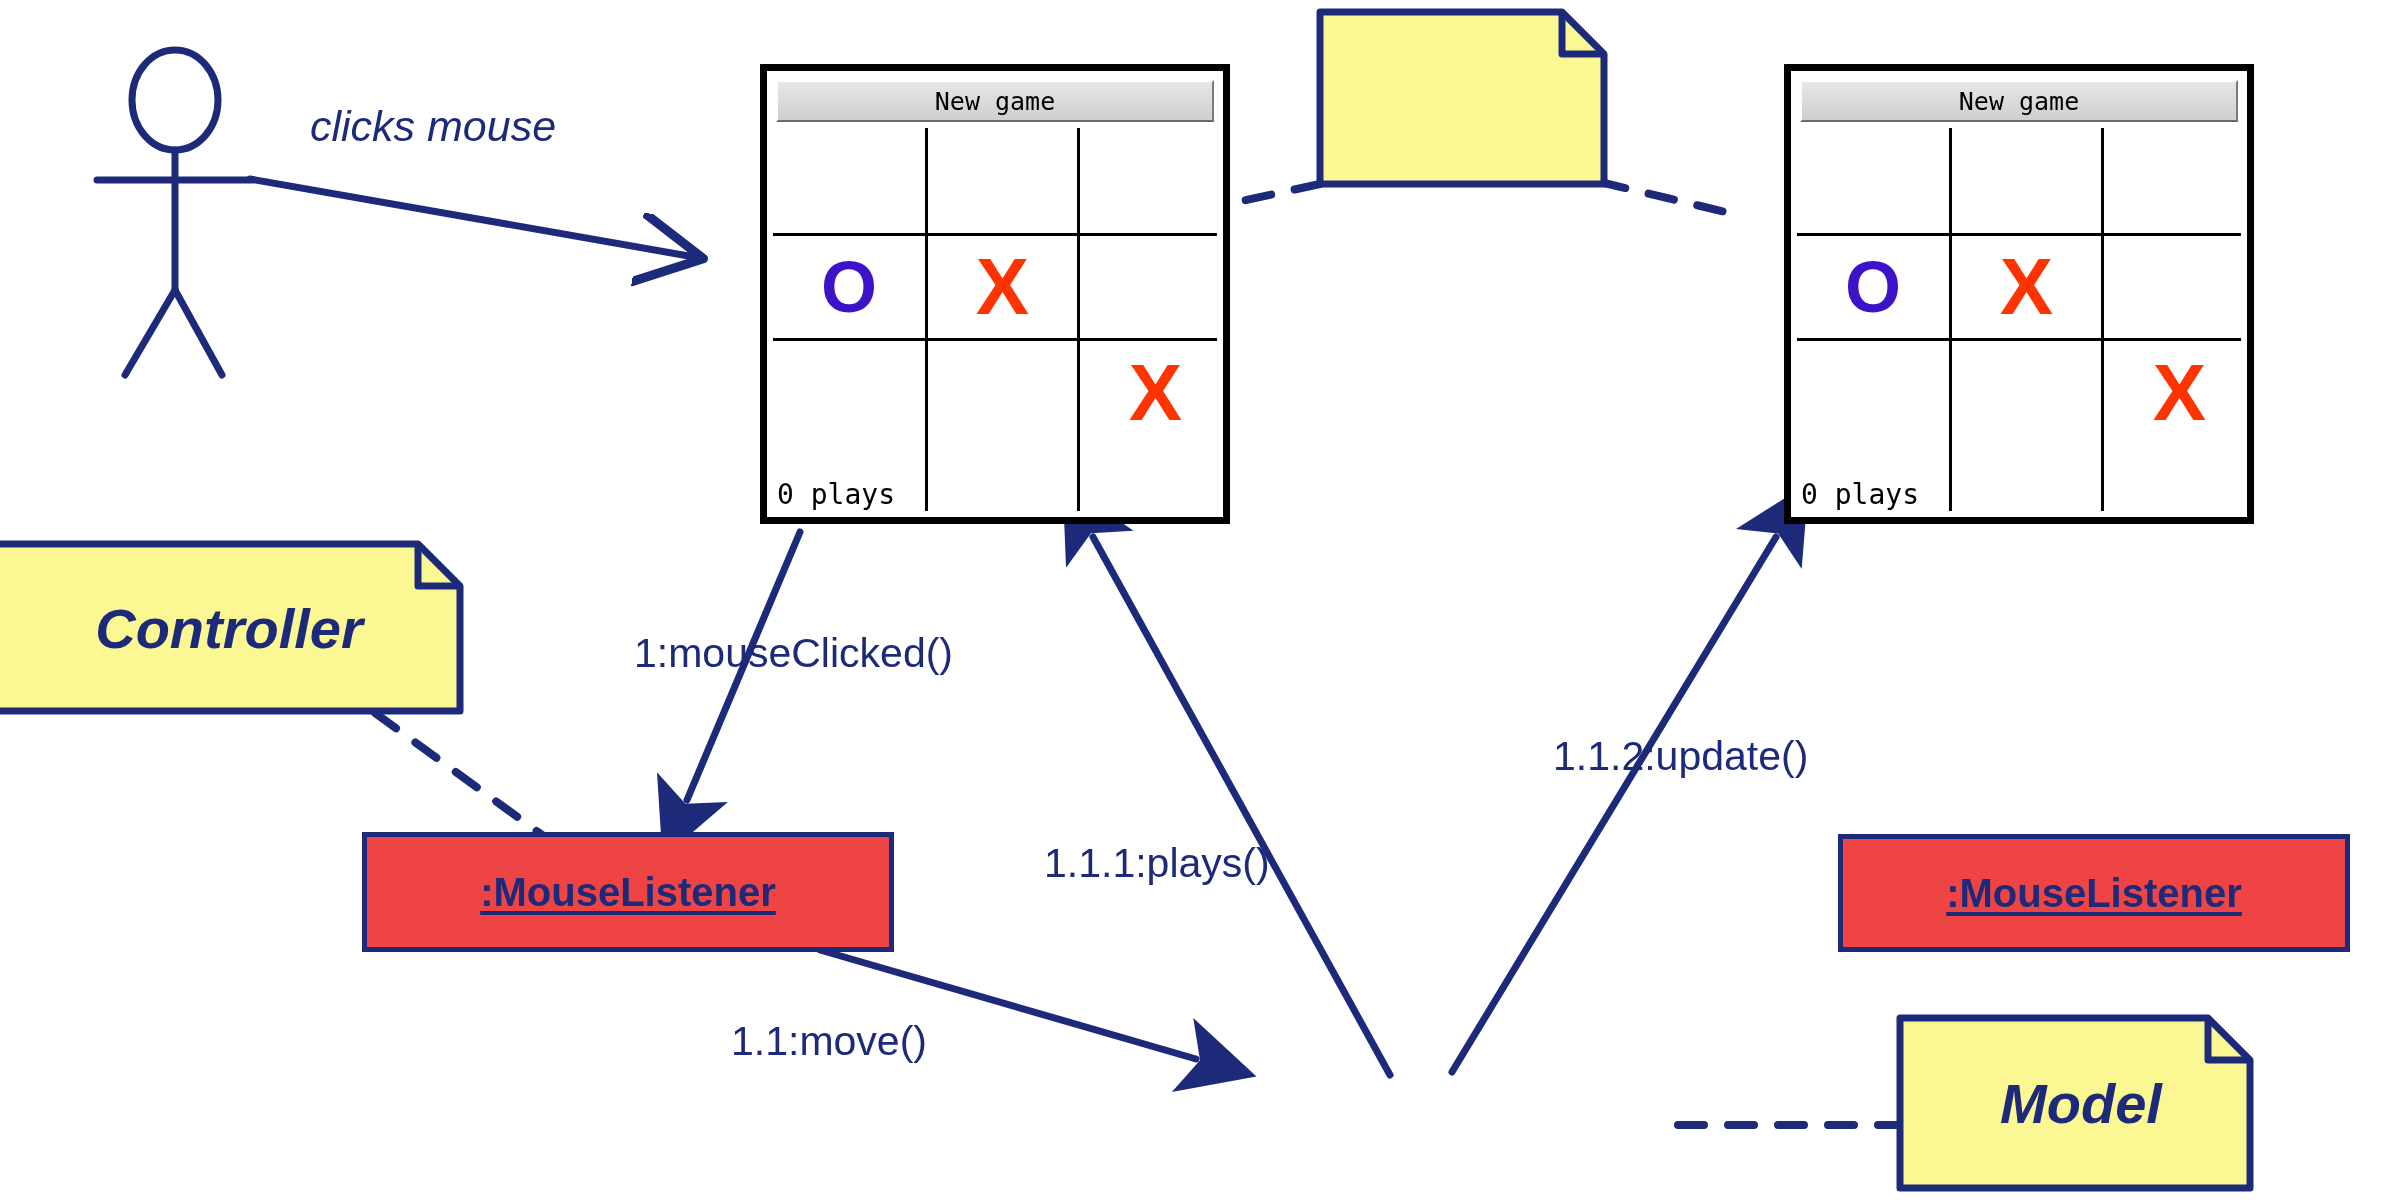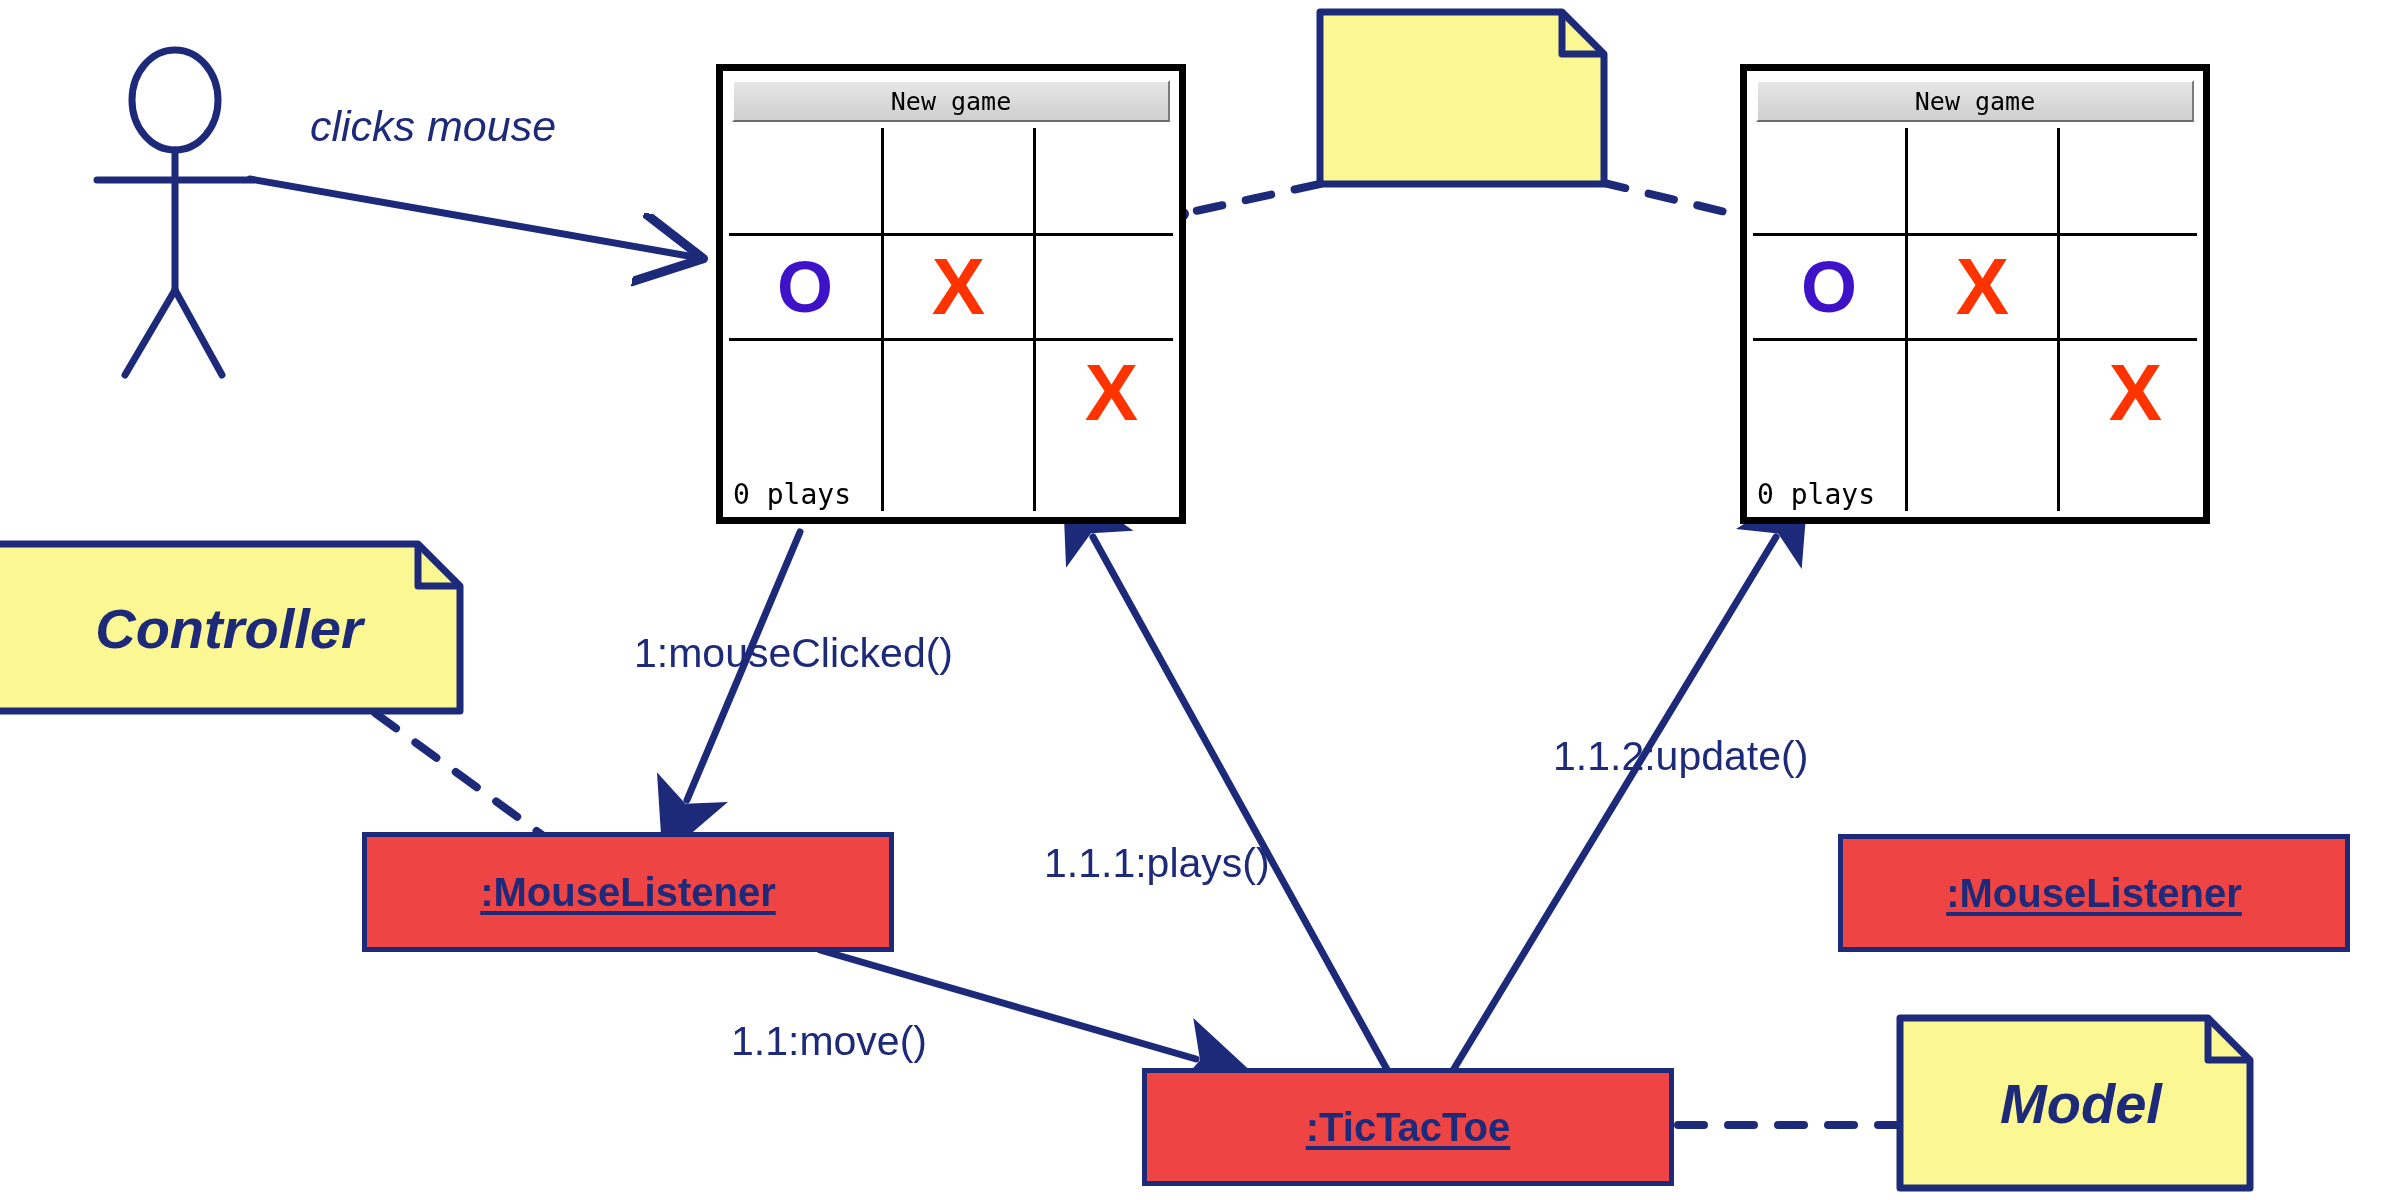--- a/index.html
+++ b/index.html
@@ -12,20 +12,21 @@
   #stage{position:absolute;left:0;top:0;width:2383px;height:1200px;}
   .layer{position:absolute;left:0;top:0;width:2383px;height:1200px;}
   svg.layer{pointer-events:none;}
 
   
   .board{
     position:absolute;
     background:#ffffff;
     border:7px solid #000000;
     box-sizing:border-box;
+    margin-left:44px;
   }
   .board-btn{
     position:absolute;left:9px;top:9px;right:9px;height:42px;
     background:linear-gradient(#e6e6e6,#cfcfcf);
     border-top:2px solid #ffffff;
     border-left:2px solid #ffffff;
     border-right:2px solid #7a7a7a;
     border-bottom:2px solid #6b6b6b;
     box-sizing:border-box;
     display:flex;align-items:center;justify-content:center;
@@ -237,23 +238,20 @@
   </div>
 
   <div class="objbox" style="left:362px;top:832px;width:532px;height:120px;">
     <span>:MouseListener</span>
   </div>
 
   <div class="objbox" style="left:1838px;top:834px;width:512px;height:118px;">
     <span>:MouseListener</span>
   </div>
 
-  <div class="objbox" style="left:1142px;top:1068px;width:532px;height:118px;">
-    <span>:TicTacToe</span>
-  </div>
 
   <div class="lbl ital" style="left:310px;top:102px;font-size:43px;">clicks mouse</div>
 
   <div class="lbl" style="left:634px;top:630px;">1:mouseClicked()</div>
 
   <div class="lbl" style="left:731px;top:1018px;">1.1:move()</div>
 
   <div class="lbl" style="left:1044px;top:840px;">1.1.1:plays()</div>
 
   <div class="lbl" style="left:1553px;top:733px;">1.1.2:update()</div>

